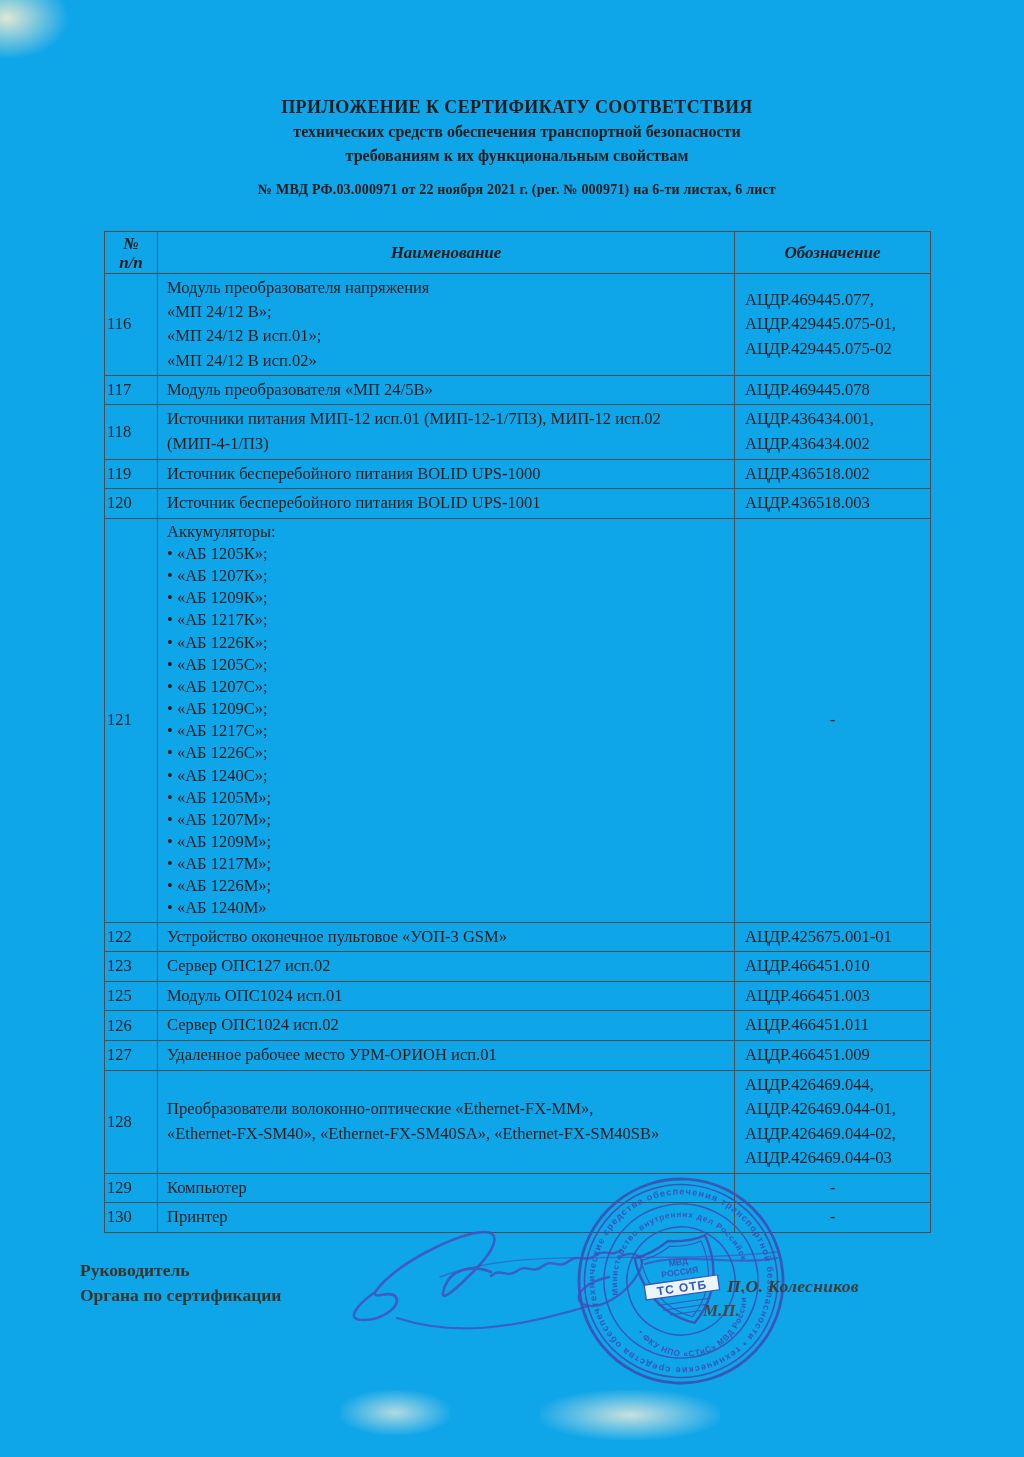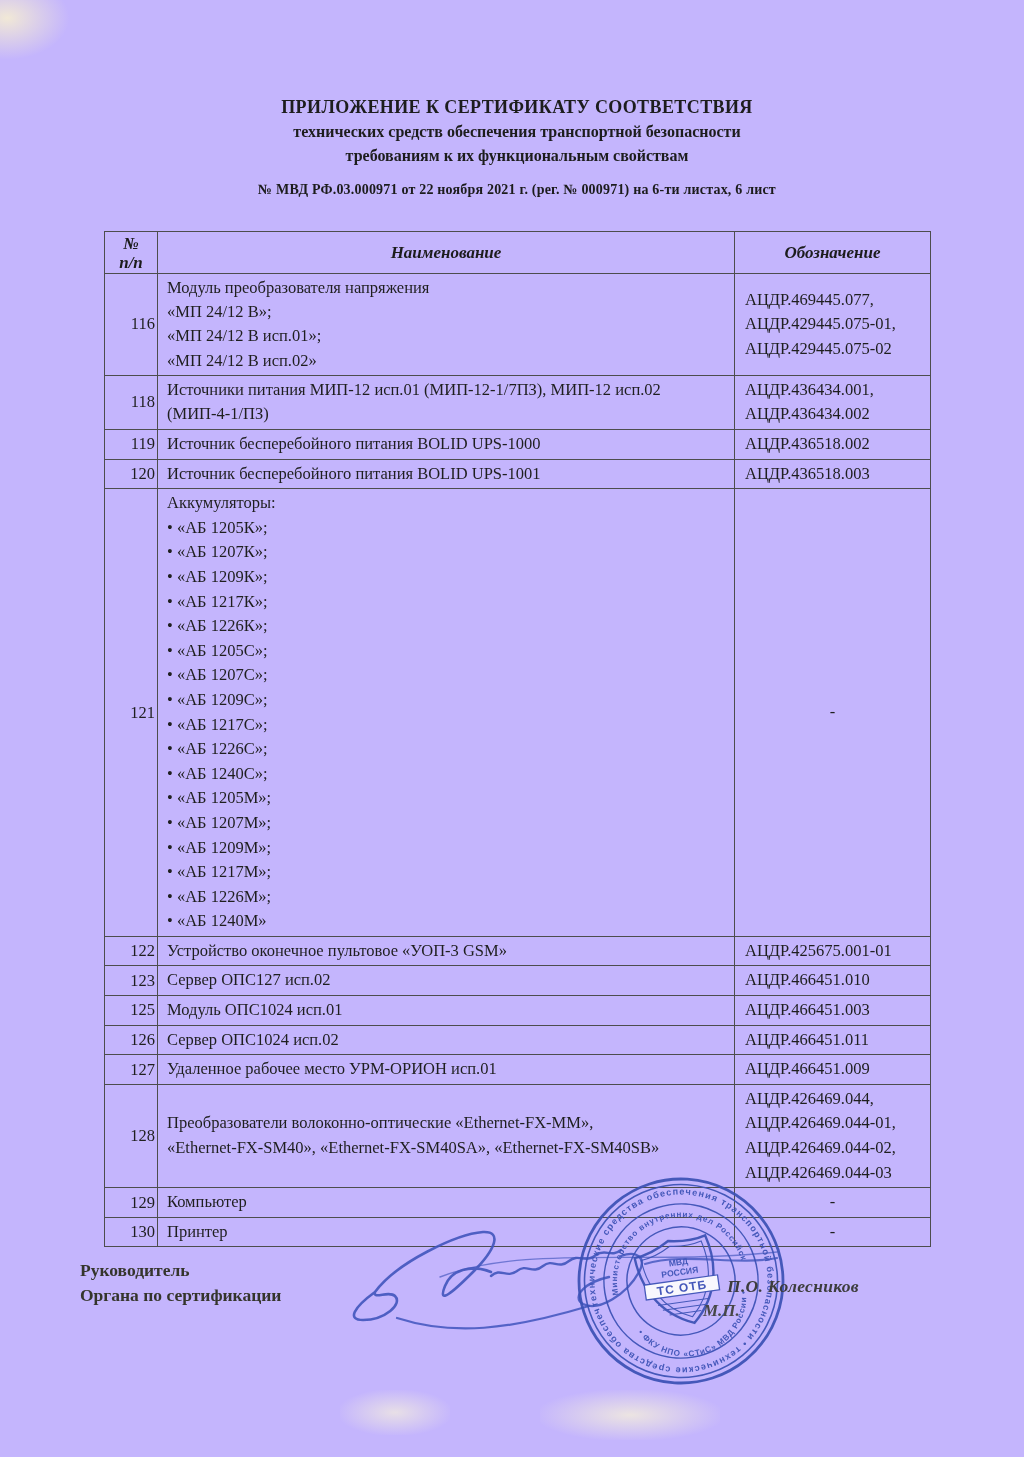--- a/index.html
+++ b/index.html
@@ -1,21 +1,21 @@
 <!DOCTYPE html>
 <html><head>
 <meta charset="utf-8">
 <style>
   * { margin:0; padding:0; box-sizing:border-box; }
   html,body { width:1024px; height:1457px; }
   body {
     font-family:"Liberation Serif","DejaVu Serif",serif;
     background:#ffffff; color:#222222; overflow:hidden; position:relative;
   }
-  .page { position:absolute; left:0; top:0; width:1024px; height:1457px; background:#c4b5fd; }
+  .page { position:absolute; left:0; top:0; width:1024px; height:1457px; background:#0ea5e9; }
   
   .smudge { position:absolute; pointer-events:none; }
   .smudge-tl { left:-20px; top:0; width:90px; height:60px;
     background:radial-gradient(ellipse at 30% 30%, rgba(246,238,210,.9), rgba(246,238,210,0) 70%); }
   .smudge-b1 { left:540px; top:1390px; width:180px; height:50px;
     background:radial-gradient(ellipse at 50% 50%, rgba(246,240,219,.8), rgba(246,240,219,0) 75%); }
   .smudge-b2 { left:340px; top:1390px; width:110px; height:45px;
     background:radial-gradient(ellipse at 50% 50%, rgba(247,241,221,.7), rgba(247,241,221,0) 75%); }
 
   .content { position:absolute; left:104px; top:0; width:826px; }
@@ -33,21 +33,21 @@
     font-size:16.5px; color:#1f1f1f;
   }
   table.cert col.c-num { width:53px; }
   table.cert col.c-name { width:577px; }
   table.cert col.c-des { width:196px; }
   table.cert th, table.cert td { border:1px solid #4d4d4d; }
   table.cert thead th {
     height:42px; font-style:italic; font-weight:bold; font-size:17px;
     text-align:center; vertical-align:middle; line-height:19px; color:#1c1c1c;
   }
-  td.cell-num { text-align:right; vertical-align:middle; padding:1px 2px; line-height:22px; }
+  td.cell-num { text-align:left; vertical-align:middle; padding:1px 2px; line-height:22px; }
   td.cell-name { vertical-align:middle; padding:2px 6px 2px 9px; line-height:24.6px; }
   td.cell-des  { vertical-align:middle; padding:2px 4px 2px 10px; line-height:24.6px; }
   td.cell-des.center { text-align:center; padding-left:4px; }
   
   tbody tr:nth-child(6) td.cell-name { line-height:22.15px; }
   tbody tr:nth-child(1) td.cell-name,
   tbody tr:nth-child(1) td.cell-des { line-height:24.2px; }
   tbody tr:nth-child(13) td.cell-name,
   tbody tr:nth-child(13) td.cell-des { line-height:24.2px; }
 
@@ -110,20 +110,29 @@
               <div>«МП 24/12 В исп.01»;</div>
               <div>«МП 24/12 В исп.02»</div>
             </td>
     <td class="cell-des">
               <div>АЦДР.469445.077,</div>
               <div>АЦДР.429445.075-01,</div>
               <div>АЦДР.429445.075-02</div>
             </td>
   </tr>
 
+  <tr>
+    <td class="cell-num">117</td>
+    <td class="cell-name">
+              <div>Модуль преобразователя «МП 24/5В»</div>
+            </td>
+    <td class="cell-des">
+              <div>АЦДР.469445.078</div>
+            </td>
+  </tr>
 
   <tr>
     <td class="cell-num">118</td>
     <td class="cell-name">
               <div>Источники питания МИП-12 исп.01 (МИП-12-1/7ПЗ), МИП-12 исп.02</div>
               <div>(МИП-4-1/ПЗ)</div>
             </td>
     <td class="cell-des">
               <div>АЦДР.436434.001,</div>
               <div>АЦДР.436434.002</div>

